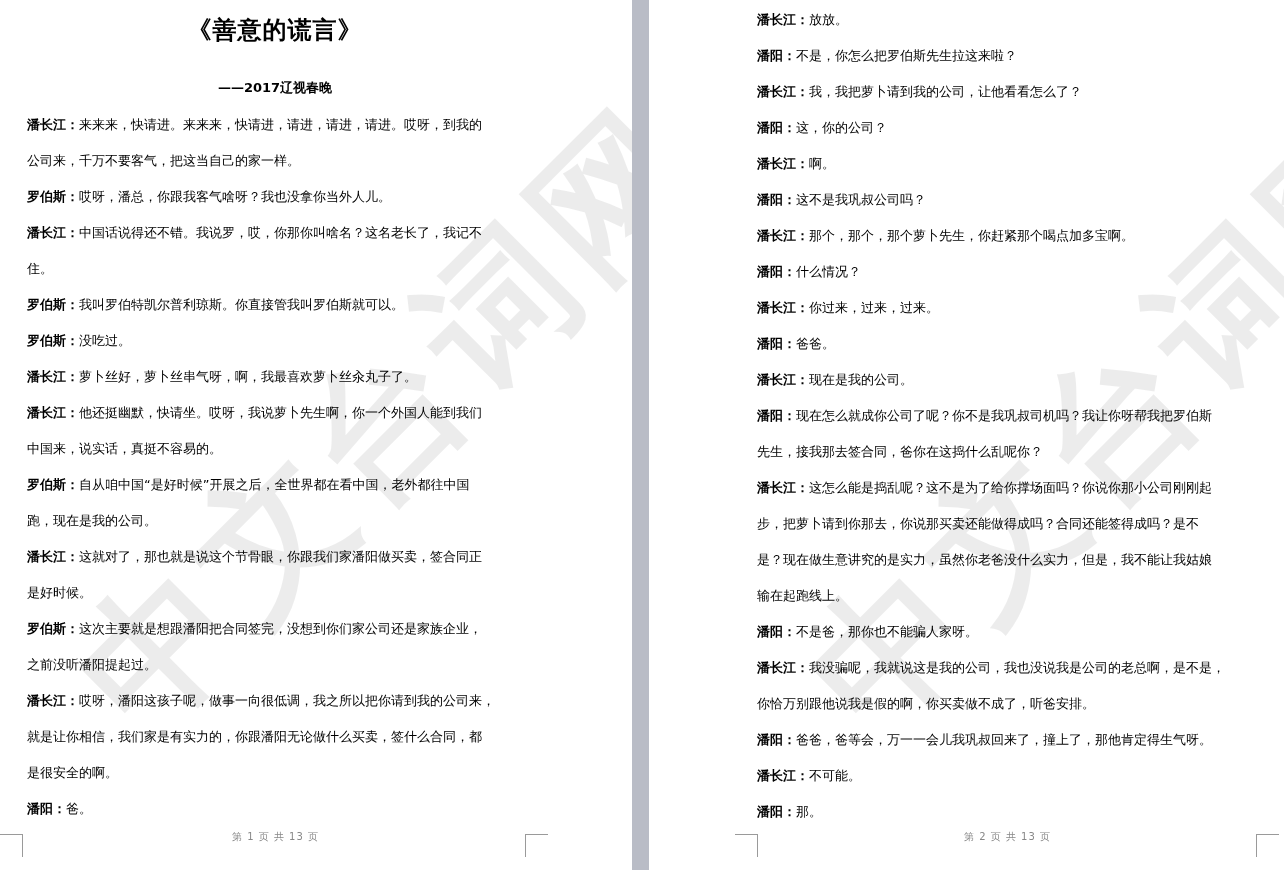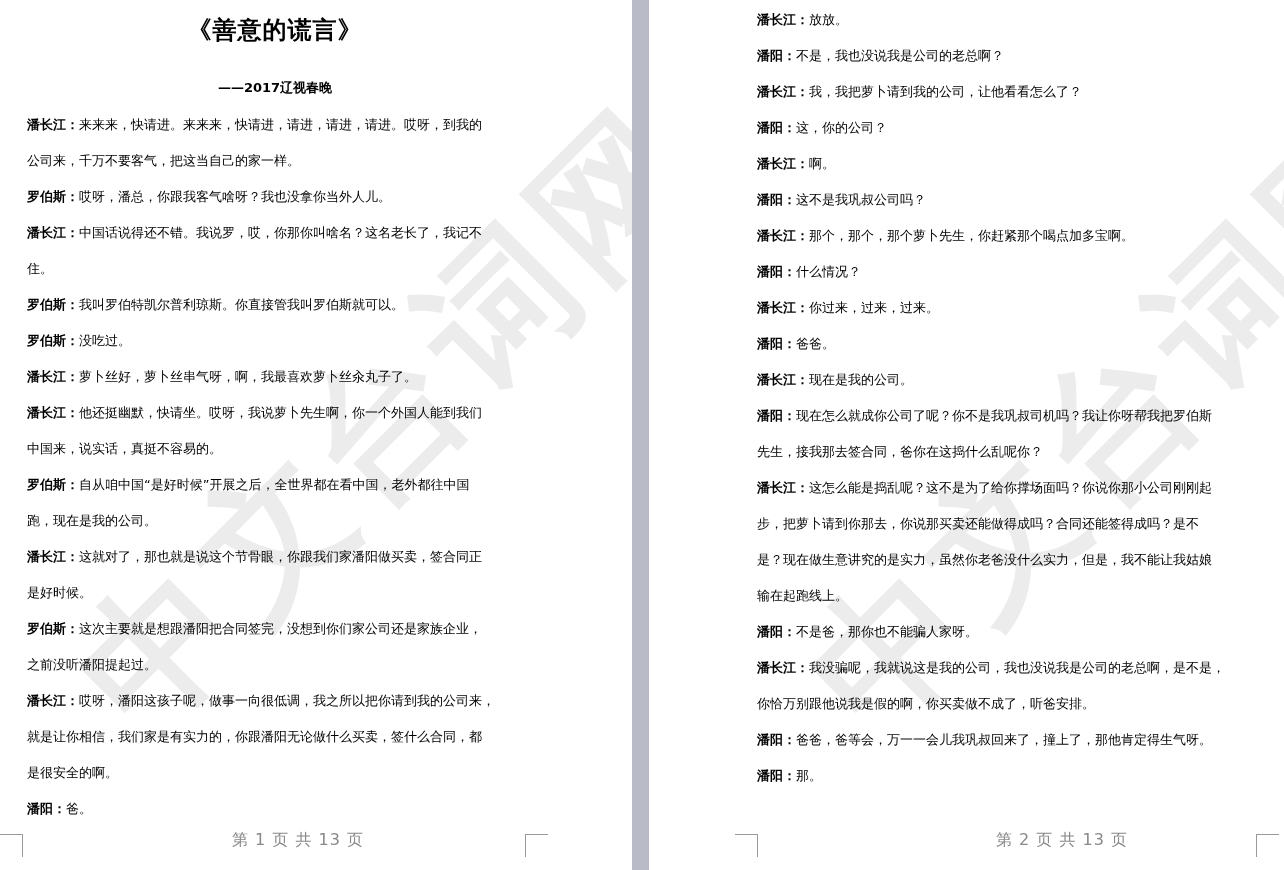--- a/index.html
+++ b/index.html
@@ -23,23 +23,23 @@
     #page2 .lines { left:106px; top:10px; }
     .line { height:36px; line-height:20px; font-size:13px; white-space:nowrap; }
     .spk { font-weight:bold; }
     .corner { position:absolute; width:22px; height:22px; border-color:#9a9a9a; border-style:solid; border-width:0; }
     .corner.tl { border-right-width:1px; border-top-width:1px; }
     .corner.tr { border-left-width:1px; border-top-width:1px; }
     #page1 .corner.tl { left:0; top:834px; }
     #page1 .corner.tr { left:525px; top:834px; }
     #page2 .corner.tl { left:84px; top:834px; }
     #page2 .corner.tr { left:605px; top:834px; }
-    .footer { position:absolute; top:830px; font-size:16px; color:#888; letter-spacing:1px; }
+    .footer { position:absolute; top:830px; font-size:10px; color:#888; letter-spacing:1px; }
     #page1 .footer { left:232px; }
-    #page2 .footer { left:313px;margin-left:32px; }
+    #page2 .footer { left:313px; }
   </style>
 </head>
 <body>
 
 <div id="page1" class="page">
   <div class="watermark">中文台词网</div>
   <div class="title">《善意的谎言》</div>
   <div class="subtitle">——2017辽视春晚</div>
   <div class="lines">
       <div class="line"><span class="spk">潘长江：</span><span>来来来，快请进。来来来，快请进，请进，请进，请进。哎呀，到我的</span></div>
@@ -69,38 +69,39 @@
 </div>
 
 <div class="divider">
   <div class="bar"></div>
 </div>
 
 <div id="page2" class="page">
   <div class="watermark">中文台词网</div>
   <div class="lines">
       <div class="line"><span class="spk">潘长江：</span><span>放放。</span></div>
-      <div class="line"><span class="spk">潘阳：</span><span>不是，我也没说我是公司的老总啊？</span></div>
+      <div class="line"><span class="spk">潘阳：</span><span>不是，你怎么把罗伯斯先生拉这来啦？</span></div>
       <div class="line"><span class="spk">潘长江：</span><span>我，我把萝卜请到我的公司，让他看看怎么了？</span></div>
       <div class="line"><span class="spk">潘阳：</span><span>这，你的公司？</span></div>
       <div class="line"><span class="spk">潘长江：</span><span>啊。</span></div>
       <div class="line"><span class="spk">潘阳：</span><span>这不是我巩叔公司吗？</span></div>
       <div class="line"><span class="spk">潘长江：</span><span>那个，那个，那个萝卜先生，你赶紧那个喝点加多宝啊。</span></div>
       <div class="line"><span class="spk">潘阳：</span><span>什么情况？</span></div>
       <div class="line"><span class="spk">潘长江：</span><span>你过来，过来，过来。</span></div>
       <div class="line"><span class="spk">潘阳：</span><span>爸爸。</span></div>
       <div class="line"><span class="spk">潘长江：</span><span>现在是我的公司。</span></div>
       <div class="line"><span class="spk">潘阳：</span><span>现在怎么就成你公司了呢？你不是我巩叔司机吗？我让你呀帮我把罗伯斯</span></div>
       <div class="line"><span class="spk"></span><span>先生，接我那去签合同，爸你在这捣什么乱呢你？</span></div>
       <div class="line"><span class="spk">潘长江：</span><span>这怎么能是捣乱呢？这不是为了给你撑场面吗？你说你那小公司刚刚起</span></div>
       <div class="line"><span class="spk"></span><span>步，把萝卜请到你那去，你说那买卖还能做得成吗？合同还能签得成吗？是不</span></div>
       <div class="line"><span class="spk"></span><span>是？现在做生意讲究的是实力，虽然你老爸没什么实力，但是，我不能让我姑娘</span></div>
       <div class="line"><span class="spk"></span><span>输在起跑线上。</span></div>
       <div class="line"><span class="spk">潘阳：</span><span>不是爸，那你也不能骗人家呀。</span></div>
       <div class="line"><span class="spk">潘长江：</span><span>我没骗呢，我就说这是我的公司，我也没说我是公司的老总啊，是不是，</span></div>
       <div class="line"><span class="spk"></span><span>你恰万别跟他说我是假的啊，你买卖做不成了，听爸安排。</span></div>
       <div class="line"><span class="spk">潘阳：</span><span>爸爸，爸等会，万一一会儿我巩叔回来了，撞上了，那他肯定得生气呀。</span></div>
+      <div class="line"><span class="spk">潘长江：</span><span>不可能。</span></div>
       <div class="line"><span class="spk">潘阳：</span><span>那。</span></div>
     </div>
   <div class="corner tl"></div>
   <div class="corner tr"></div>
   <div class="footer">第 2 页 共 13 页</div>
 </div>
 
 </body></html>

